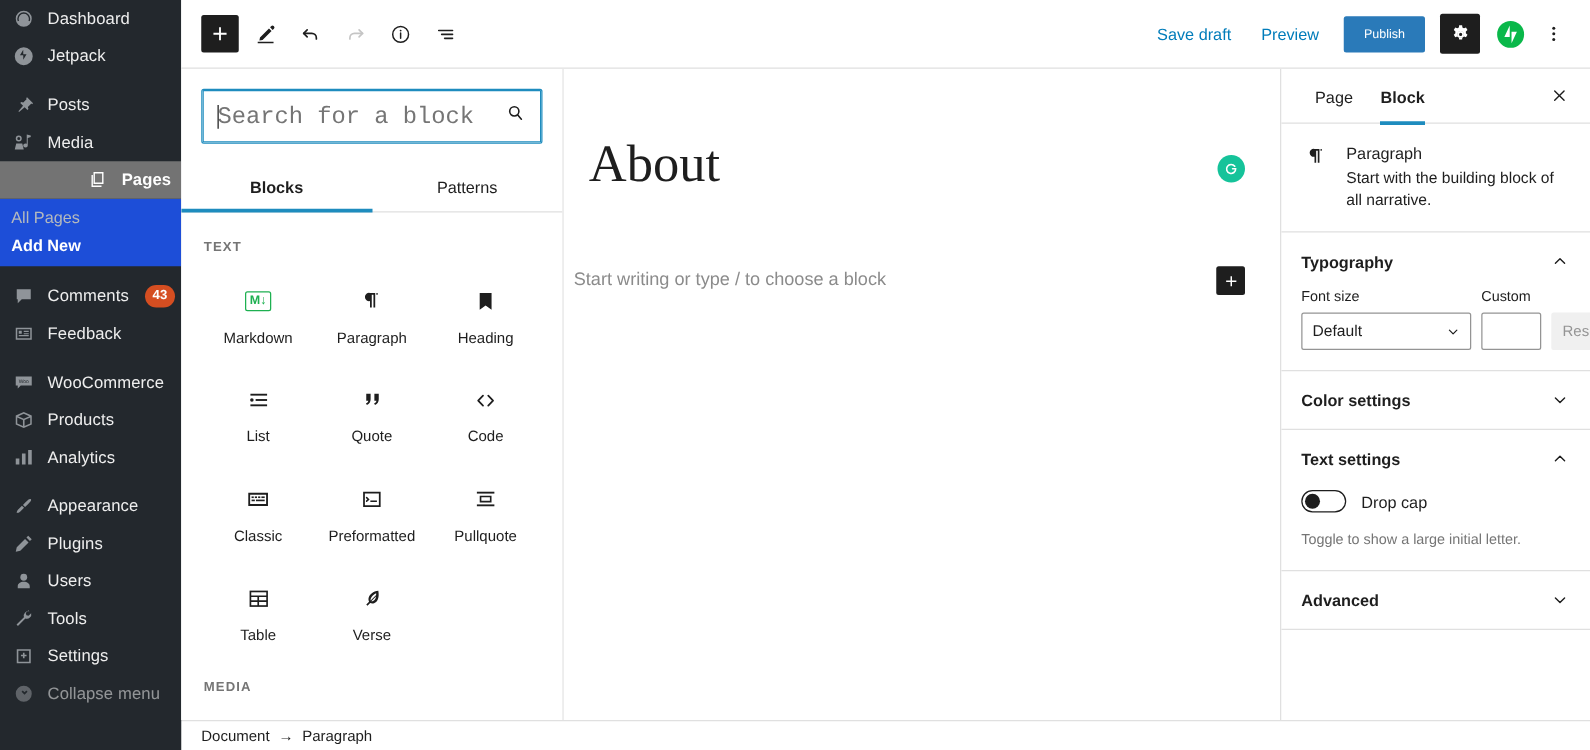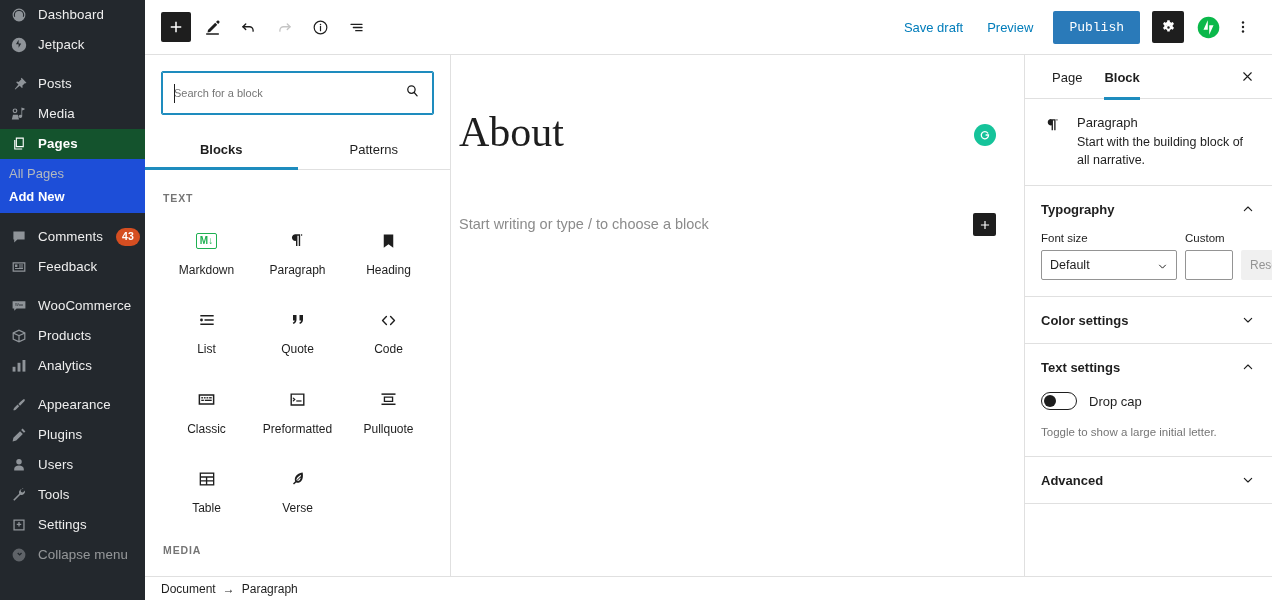--- a/index.html
+++ b/index.html
@@ -16,21 +16,21 @@
     width: 145px; flex: 0 0 145px; height: 600px;
     background: #23282d; color: #b4b9be;
     font-size: 13px; position: relative; overflow: hidden;
   }
   .menu-item {
     display: flex; align-items: center; gap: 9px;
     height: 30px; padding: 0 8px 0 9px;
     color: #eee; cursor: pointer; position: relative;
   }
   .menu-item .mi-label { font-size: 13.3px; line-height: 1; letter-spacing: .1px; }
-  .menu-item.current { background: #14532d; color: #fff; font-weight: 600; }
+  .menu-item.current { background: #737373; color: #fff; font-weight: 600; justify-content: flex-end; }
   .menu-item.current::after {
     content: ""; position: absolute; right: -8px; top: 50%;
     transform: translateY(-50%);
     border-top: 8px solid transparent; border-bottom: 8px solid transparent;
     border-right: 8px solid #f1f1f1;
   }
   .mi-icon { width: 20px; height: 20px; flex: 0 0 20px;
     display: flex; align-items: center; justify-content: center; opacity: .75; }
   .menu-item.current .mi-icon { opacity: 1; }
   .mi-icon svg { display: block; }
@@ -66,21 +66,21 @@
   .tb-btn.disabled { color: #c5c5c5; cursor: default; }
   .hdr-right { margin-left: auto; display: flex; align-items: center; gap: 4px; }
   .link-btn {
     background: none; border: none; cursor: pointer;
     font-family: inherit; font-size: 13px; padding: 8px 10px; border-radius: 2px;
   }
   .link-btn.savedraft { color: #007cba; text-align: right; }
   .link-btn.preview { color: #007cba; }
   .publish-btn {
     background: #2a7ab9; color: #fff; border: none; cursor: pointer;
-    font-family: Liberation Mono, monospace; font-size: 13px; font-weight: 400;
+    font-family: Liberation Sans, sans-serif; font-size: 10px; font-weight: 400;
     padding: 9px 16px; border-radius: 2px; margin-left: 6px;
   }
   .gear-btn {
     width: 32px; height: 32px; background: #1e1e1e; color: #fff; border: none;
     display: flex; align-items: center; justify-content: center; cursor: pointer;
     border-radius: 2px; margin-left: 8px;
   }
   .jetpack-btn {
     width: 32px; height: 32px; border: none; background: transparent; cursor: pointer;
     display: flex; align-items: center; justify-content: center; margin-left: 4px;
@@ -100,21 +100,21 @@
     min-height: 0; overflow: hidden;
   }
   .search-wrap { padding: 16px 16px 0 16px; }
   .search-box {
     position: relative; height: 44px; border: 1px solid #1e8cbe;
     box-shadow: 0 0 0 1px #1e8cbe inset; border-radius: 2px;
     display: flex; align-items: center;
   }
   .search-box input {
     border: none; outline: none; background: transparent;
-    font-family: Liberation Sans, sans-serif; font-size: 11px; color: #701a75;
+    font-family: Liberation Mono, monospace; font-size: 19px; color: #701a75;
     padding: 0 36px 0 12px; width: 100%; height: 100%;
   }
   .search-box input::placeholder { color: #757575; }
   .search-icon { position: absolute; right: 12px; top: 50%; transform: translateY(-50%); color: #1e1e1e; }
   .caret {
     position: absolute; left: 12px; top: 12px; width: 1px; height: 19px;
     background: #1e1e1e;
   }
   .ins-tabs { display: flex; border-bottom: 1px solid #e0e0e0; margin-top: 14px; }
   .ins-tab {
@@ -150,21 +150,21 @@
     font-size: 10px; font-weight: 700; padding: 1px 3px; line-height: 1.2;
     font-family: "Liberation Sans", sans-serif; display:flex; align-items:center; gap:1px;
   }
 
   
   .canvas { flex: 1; background: #fff; min-width: 0; position: relative; overflow: hidden; }
   .canvas-inner { padding: 52px 0 0 0; }
   .post-title {
     font-family: "Liberation Serif", serif; font-weight: 400;
     font-size: 42px; color: #1e1e1e; line-height: 1.2;
-    padding: 0 60px 0 10px; margin-left: 0;
+    padding: 0 60px 0 10px; margin-left: 12px;
   }
   .title-row { display: flex; align-items: center; padding: 0 28px 0 8px; }
   .title-row .post-title { flex: 1; padding: 0; }
   .grammarly {
     width: 22px; height: 22px; border-radius: 50%; background: #15c39a;
     display: flex; align-items: center; justify-content: center; flex: 0 0 22px;
     margin-top: 6px;
   }
   .para-row {
     display: flex; align-items: center; padding: 0 28px 0 8px; margin-top: 56px;

